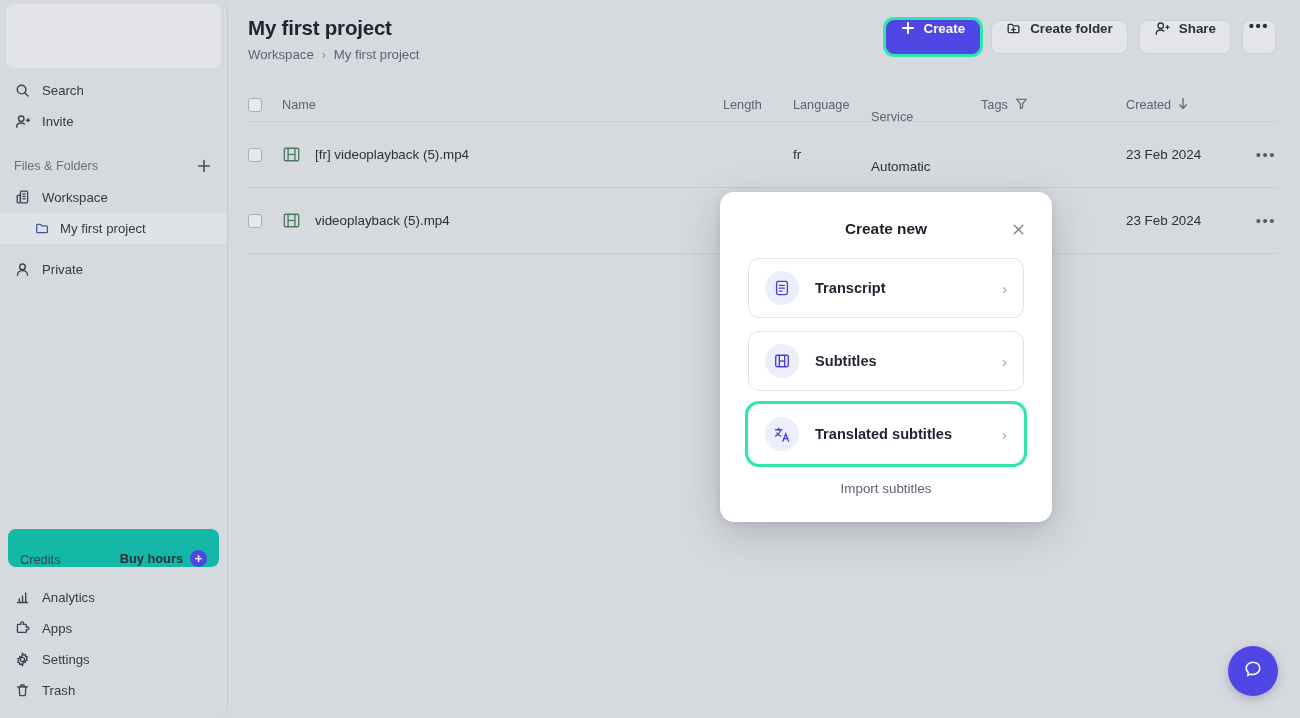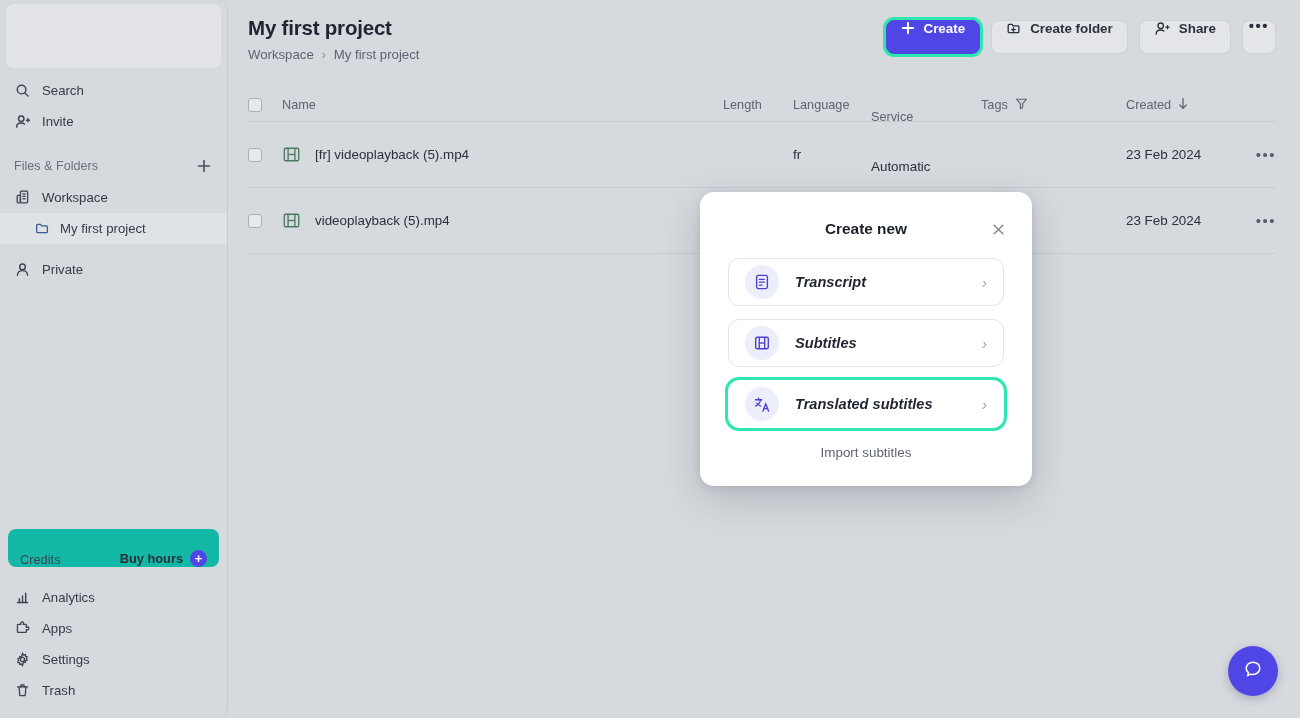--- a/index.html
+++ b/index.html
@@ -109,33 +109,33 @@
   .c-len { flex: 0 0 70px; }
   .c-lang { flex: 0 0 78px; }
   .c-serv { flex: 0 0 110px; margin-top: 24px; }
   .c-tags { flex: 0 0 145px; display: flex; align-items: center; gap: 7px; }
   .c-created { flex: 0 0 110px; display: flex; align-items: center; gap: 6px; }
   .c-more { flex: 0 0 40px; display: flex; justify-content: flex-end; color: #585e6b; cursor: pointer; }
   .film-ico { width: 19px; height: 19px; flex: 0 0 19px; }
 
   
   .modal {
-    position: absolute; left: 472px; top: 192px;
+    position: absolute; left: 492px; top: 192px;
     width: 332px; border-radius: 14px; background: #ffffff;
     box-shadow: 0 12px 40px rgba(20,25,40,.18), 0 2px 8px rgba(20,25,40,.10);
     padding: 22px 28px 26px 28px;
   }
   .modal-head { position: relative; display: flex; align-items: center; justify-content: center; height: 30px; }
   .modal-title { font-size: 15.4px; font-weight: 700; color: #1b2029; }
   .modal-close { position: absolute; right: -6px; top: 3px; width: 24px; height: 24px; display:flex; align-items:center; justify-content:center; cursor: pointer; color: #7b818d; }
   .opt-list { margin-top: 14px; display: flex; flex-direction: column; gap: 13px; }
   .opt {
-    height: 48px; border: 1px solid #e2e4ea; border-radius: 11px;
+    height: 60px; border: 1px solid #e2e4ea; border-radius: 11px;
     display: flex; align-items: center; padding: 0 16px; gap: 16px;
-    cursor: pointer; background: #fff; position: relative; font-style: italic;
+    cursor: pointer; background: #fff; position: relative;
   }
   .opt.highlight { box-shadow: 0 0 0 3px #2ee6b0; border-color: #ffffff; }
   .opt-ico {
     width: 34px; height: 34px; border-radius: 50%; background: #eceefb;
     display: flex; align-items: center; justify-content: center; flex: 0 0 34px;
     color: #4a3fd0;
   }
   .opt-label { flex: 1 1 auto; font-size: 14.6px; font-weight: 700; color: #1f2430; }
   .chev { color: #9aa0ab; font-size: 15px; }
   .import-link { margin-top: 17px; text-align: center; font-size: 13.4px; color: #5d6371; cursor: pointer; }

